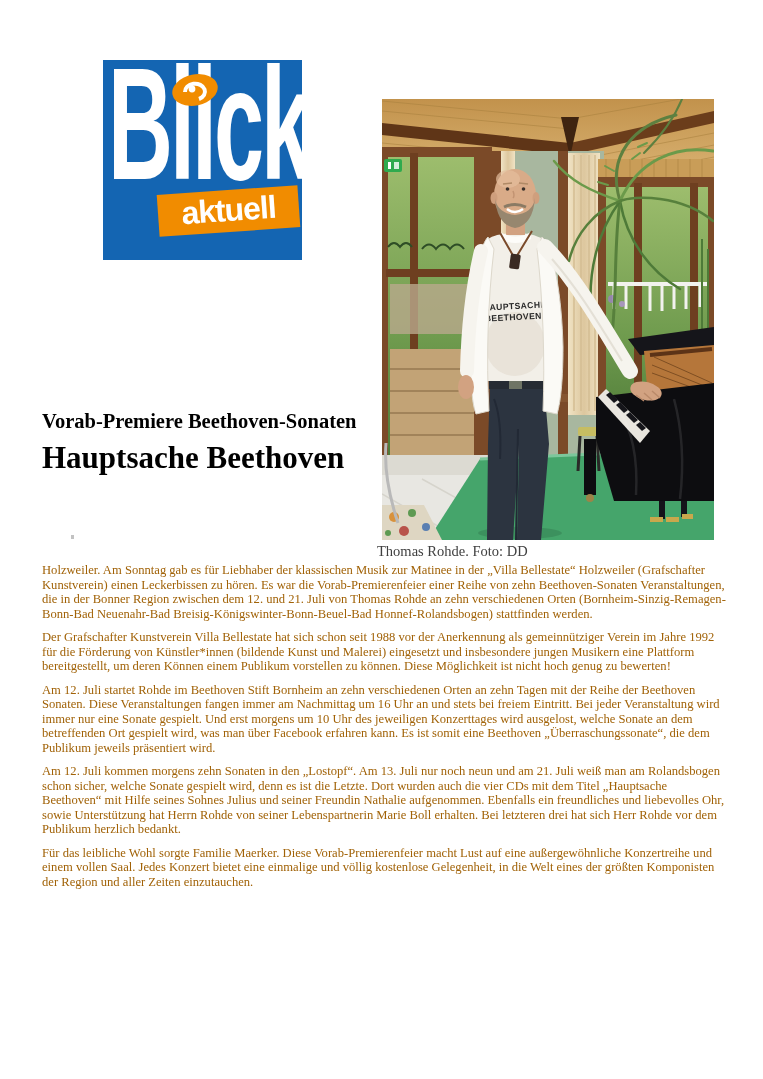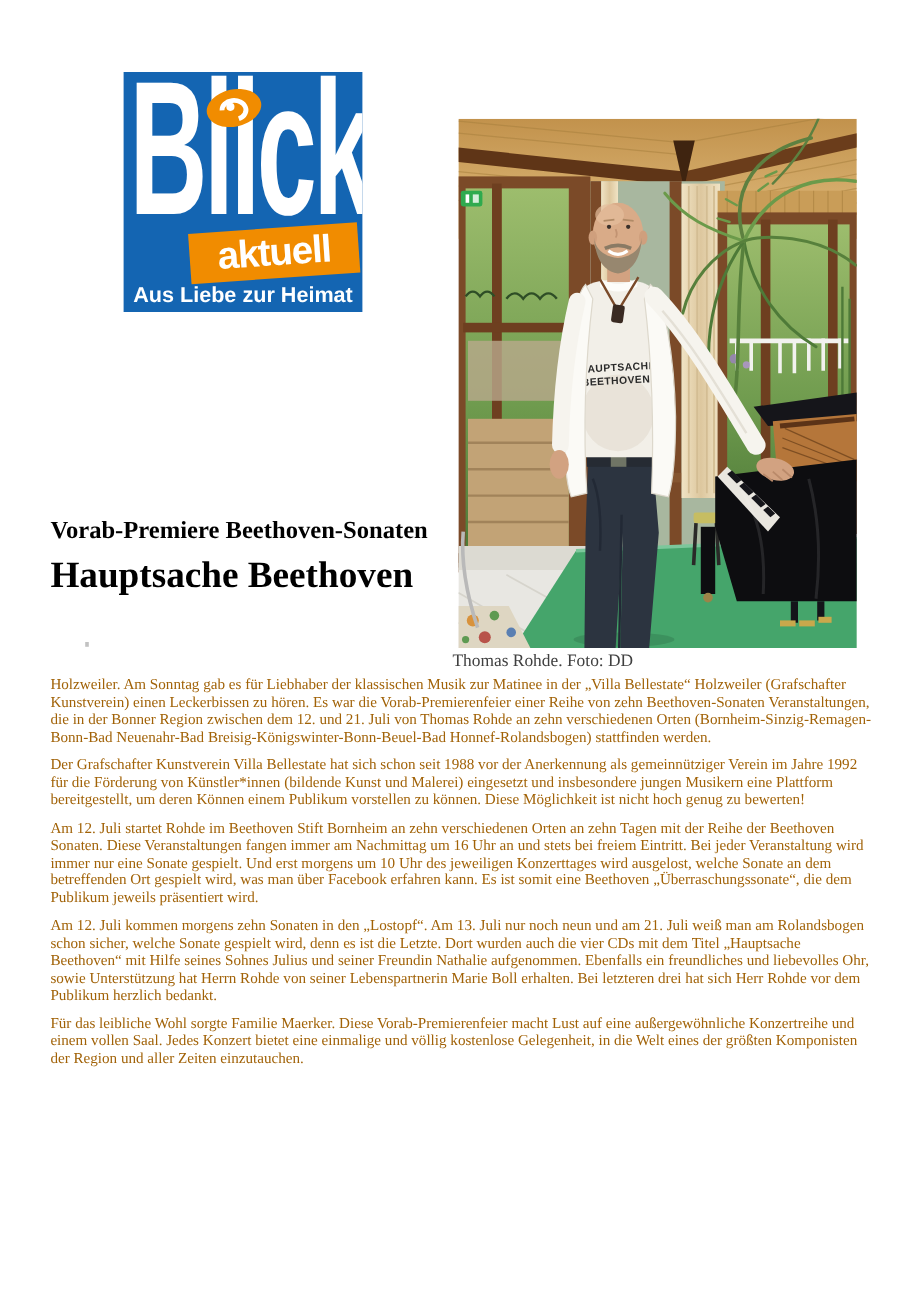--- a/index.html
+++ b/index.html
@@ -21,21 +21,21 @@
   
   .dateline{position:absolute;left:401px;top:36px;font-weight:bold;font-size:42px;
       letter-spacing:1px;color:#000;}
 
   
   .photo{position:absolute;left:382px;top:99px;width:332px;height:441px;}
   .photo svg{display:block;}
   .caption{position:absolute;left:377px;top:543px;font-size:14.5px;color:#404040;}
 
   
-  .headline{position:absolute;left:42px;top:428px;width:360px;}
+  .headline{position:absolute;left:42px;top:407px;width:360px;}
   .kicker{font-weight:bold;font-size:20.5px;line-height:29.5px;color:#000;}
   .main-title{font-weight:bold;font-size:31px;line-height:34px;margin-top:4px;color:#000;font-family:Liberation Serif, serif;}
 
   
   .article{position:absolute;left:42px;top:563px;width:684px;font-size:12.6px;line-height:14.5px;color:#a16207;}
   .article p{margin:0 0 9px 0;}
 
   .stray{position:absolute;left:71px;top:535px;width:3px;height:4px;background:#c2c2c2;}
 </style>
 </head>
@@ -46,21 +46,20 @@
   <div class="logo">
     <div class="blick">Blick</div>
     <svg class="eye" viewBox="0 0 48 36">
       <ellipse cx="24" cy="18" rx="23" ry="15.5" fill="#f18c00" transform="rotate(-12 24 18)"></ellipse>
       <path d="M14,20 a10,8 0 1 1 14,7" fill="none" stroke="#fff" stroke-width="4"></path>
       <circle cx="21" cy="17" r="3.4" fill="#fff"></circle>
     </svg>
     <div class="aktuell-box">
       <span>aktuell</span>
     </div>
-    <div class="tagline">Aus Liebe zur Heimat</div>
   </div>
 
 
   <div class="photo">
     <svg width="332" height="441" viewBox="0 0 332 441">
       <defs>
         <linearGradient id="wood" x1="0" y1="0" x2="0" y2="1">
           <stop offset="0" stop-color="#c2924c"></stop>
             <stop offset="1" stop-color="#e0bc7e"></stop>
         </linearGradient>

